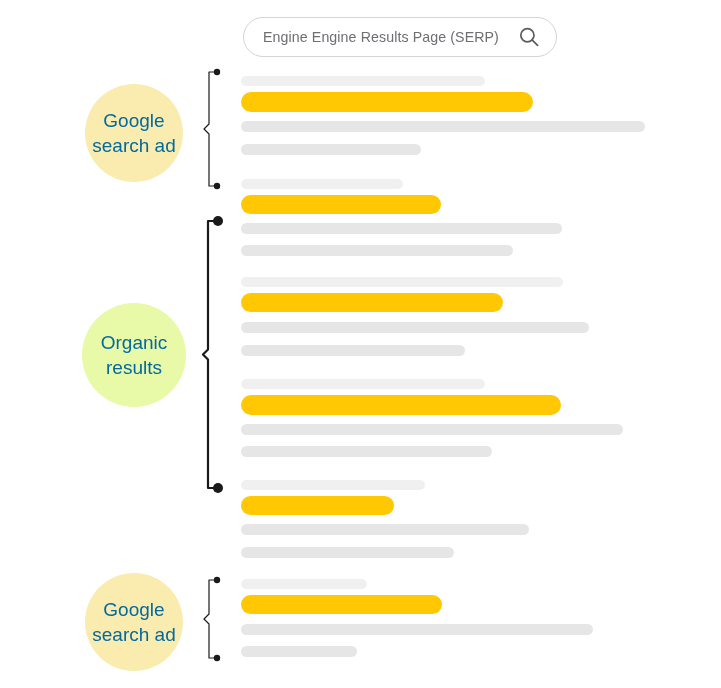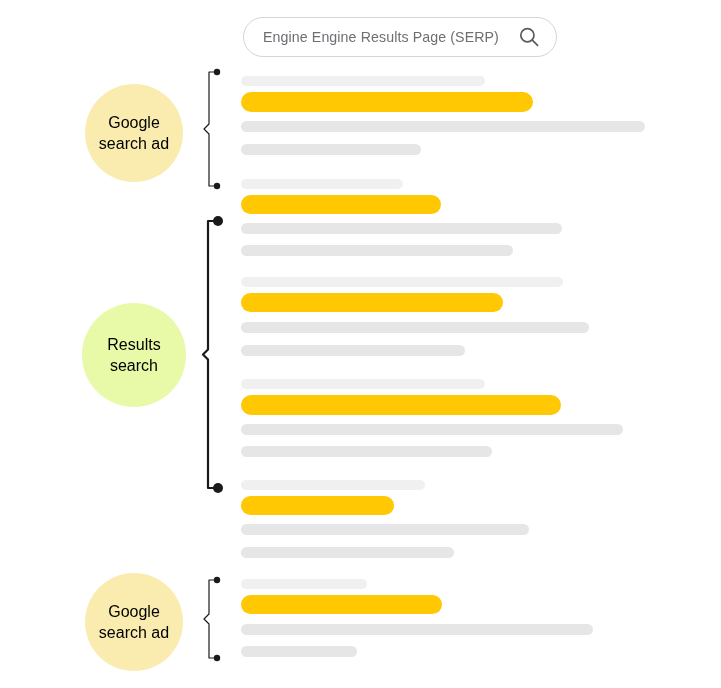--- a/index.html
+++ b/index.html
@@ -50,22 +50,22 @@
 
   
   .circle {
     position: absolute;
     border-radius: 50%;
     display: flex;
     align-items: center;
     justify-content: center;
     text-align: center;
     line-height: 1.32;
-    font-size: 16px;
-    color: #000000;
+    font-size: 19px;
+    color: #0369a1;
   }
   .circle .c-line { display: block; }
 
   
   .bar {
     position: absolute;
     border-radius: 7px;
   }
   .bar.url    { background: #f0f0f0; }
   .bar.desc   { background: #e6e6e6; }
@@ -149,22 +149,22 @@
     </div>
   <div id="layer-circles">
       <div class="circle" style="left: 85px; top: 84px; width: 98px; height: 98px; background: rgb(250, 236, 174);">
         <div>
           <span class="c-line">Google</span>
           <span class="c-line">search ad</span>
         </div>
       </div>
       <div class="circle" style="left: 82px; top: 303px; width: 104px; height: 104px; background: rgb(232, 249, 168);">
         <div>
-          <span class="c-line">Results</span>
-          <span class="c-line">search</span>
+          <span class="c-line">Organic</span>
+          <span class="c-line">results</span>
         </div>
       </div>
       <div class="circle" style="left: 85px; top: 573px; width: 98px; height: 98px; background: rgb(250, 236, 174);">
         <div>
           <span class="c-line">Google</span>
           <span class="c-line">search ad</span>
         </div>
       </div>
     </div>
 

